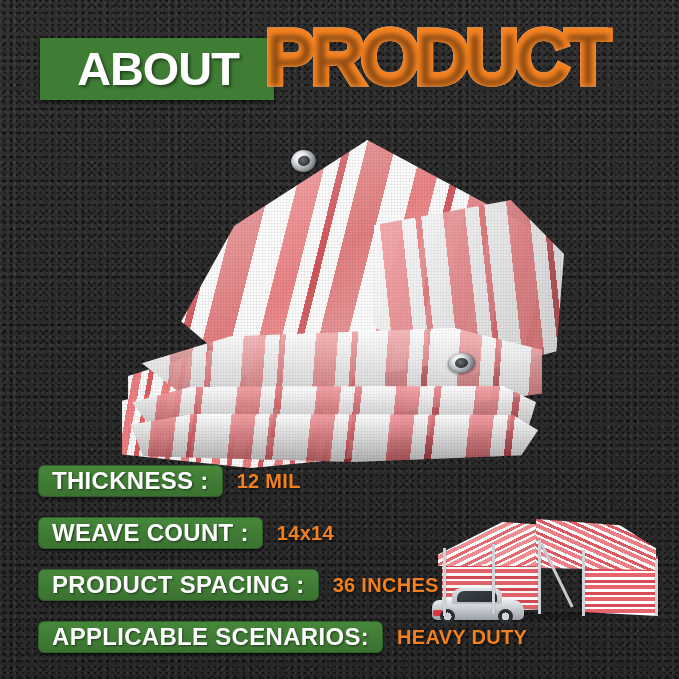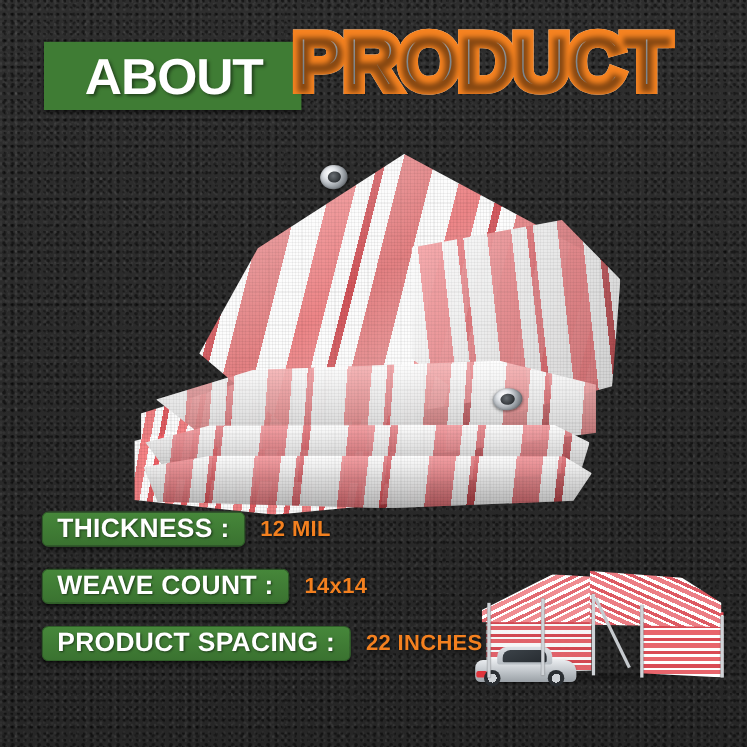--- a/index.html
+++ b/index.html
@@ -31,21 +31,21 @@
   .about-text{
     position:absolute;left:50px;top:40px;width:212px;height:58px;
     display:flex;align-items:center;justify-content:center;
     font-size:46px;font-weight:bold;color:#ffffff;
     letter-spacing:-1px;font-family:"Liberation Sans", sans-serif;
     text-shadow:2px 2px 3px rgba(0,0,0,.45);
     transform:scaleX(1.02);
   }
   .product-text{
     position:absolute;left:264px;top:21px;
-    font-size:72px;font-weight:bold;letter-spacing:-2px;
+    font-size:72px;font-weight:normal;letter-spacing:-2px;
     font-family:"Liberation Sans", sans-serif;
     color:#fbfdff;
     -webkit-text-stroke:9px #f58220;
     paint-order:stroke fill;
     text-shadow:0 3px 5px rgba(0,0,0,.45);
     line-height:1;
   }
   .product-text .inner{
     background:linear-gradient(#ffffff 30%,#d9edfb 62%,#ffffff 100%);
     -webkit-background-clip:text;background-clip:text;
@@ -347,23 +347,27 @@
       <div class="spec-value">12 MIL</div>
     </div>
 
     <div class="spec-row" id="spec-row-1">
       <div class="spec-badge">WEAVE COUNT :</div>
       <div class="spec-value">14x14</div>
     </div>
 
     <div class="spec-row" id="spec-row-2">
       <div class="spec-badge">PRODUCT SPACING :</div>
-      <div class="spec-value">22 INCHES</div>
-    </div>
-
+      <div class="spec-value">36 INCHES</div>
+    </div>
+
+    <div class="spec-row" id="spec-row-3">
+      <div class="spec-badge">APPLICABLE SCENARIOS:</div>
+      <div class="spec-value">HEAVY DUTY</div>
+    </div>
   </div>
 
   <div id="carport">
     <div class="cp-ground-shadow"></div>
     <div class="cp-part cp-wall-back cp-stripes"></div>
     <div class="cp-part cp-wall-right cp-stripes"></div>
     <div class="cp-part cp-roof-left"></div>
     <div class="cp-part cp-roof-right"></div>
 
     <div class="cp-car">

